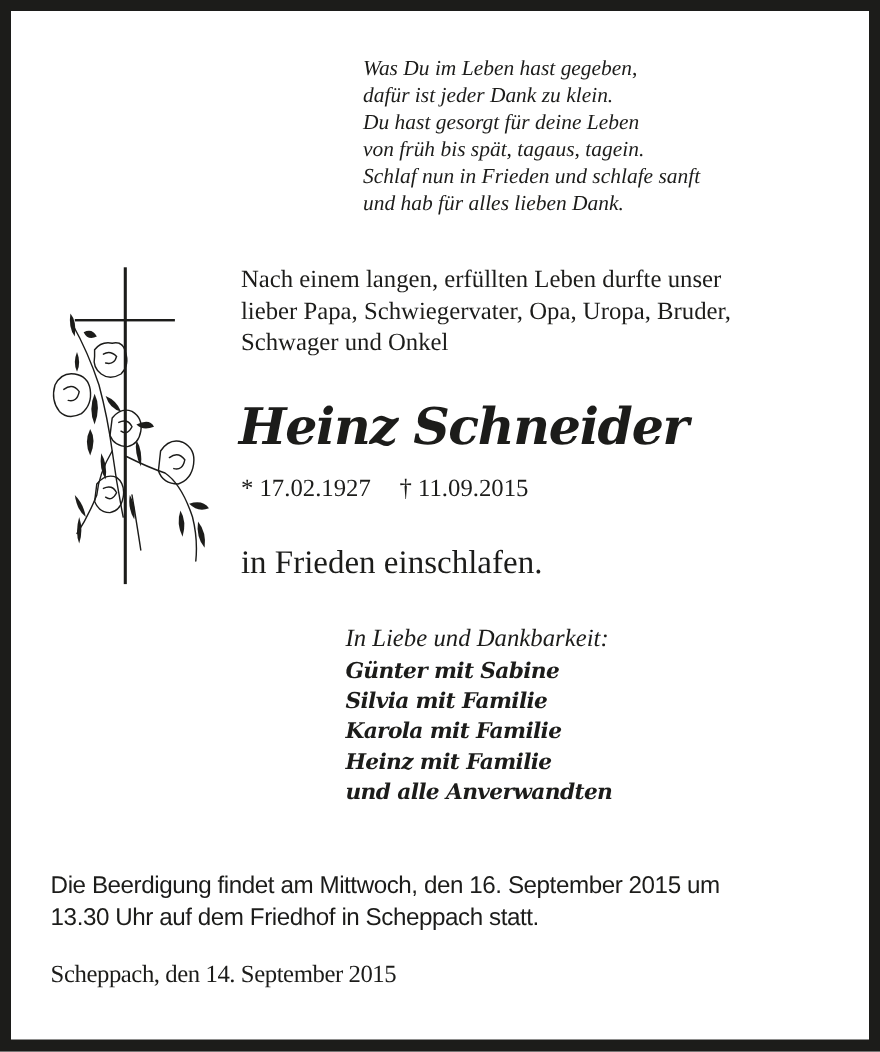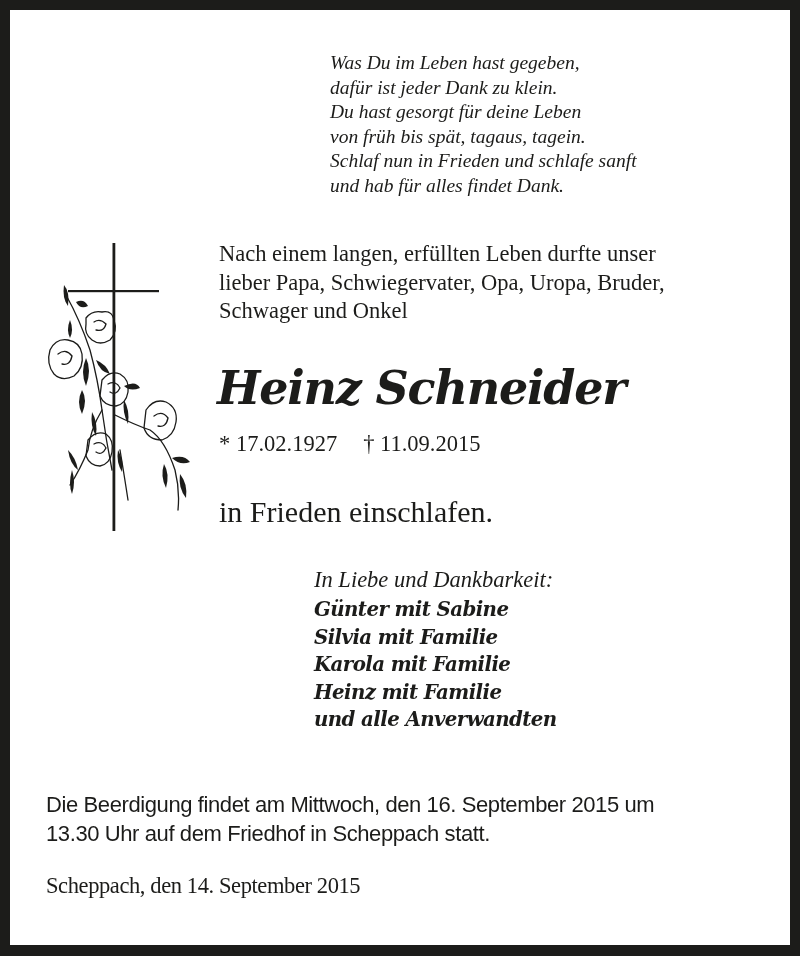--- a/index.html
+++ b/index.html
@@ -110,21 +110,21 @@
 <body>
 
 <div class="page">
 
   <div class="poem">
     <div>Was Du im Leben hast gegeben,</div>
     <div>dafür ist jeder Dank zu klein.</div>
     <div>Du hast gesorgt für deine Leben</div>
     <div>von früh bis spät, tagaus, tagein.</div>
     <div>Schlaf nun in Frieden und schlafe sanft</div>
-    <div>und hab für alles findet Dank.</div>
+    <div>und hab für alles lieben Dank.</div>
   </div>
 
   <svg class="cross-art" viewBox="0 0 170 300" xmlns="http://www.w3.org/2000/svg">
 
     <rect x="72.5" y="3" width="2.8" height="288" fill="#1c1c1a"></rect>
     <rect x="28" y="50" width="91" height="2.2" fill="#1c1c1a"></rect>
     <g fill="none" stroke="#1c1c1a" stroke-width="1.3" stroke-linecap="round">
 
       <path d="M26 55 Q40 80 50 110 Q58 140 62 170 Q66 200 72 230"></path>
       <path d="M62 170 Q50 190 48 210 Q40 230 30 245"></path>

